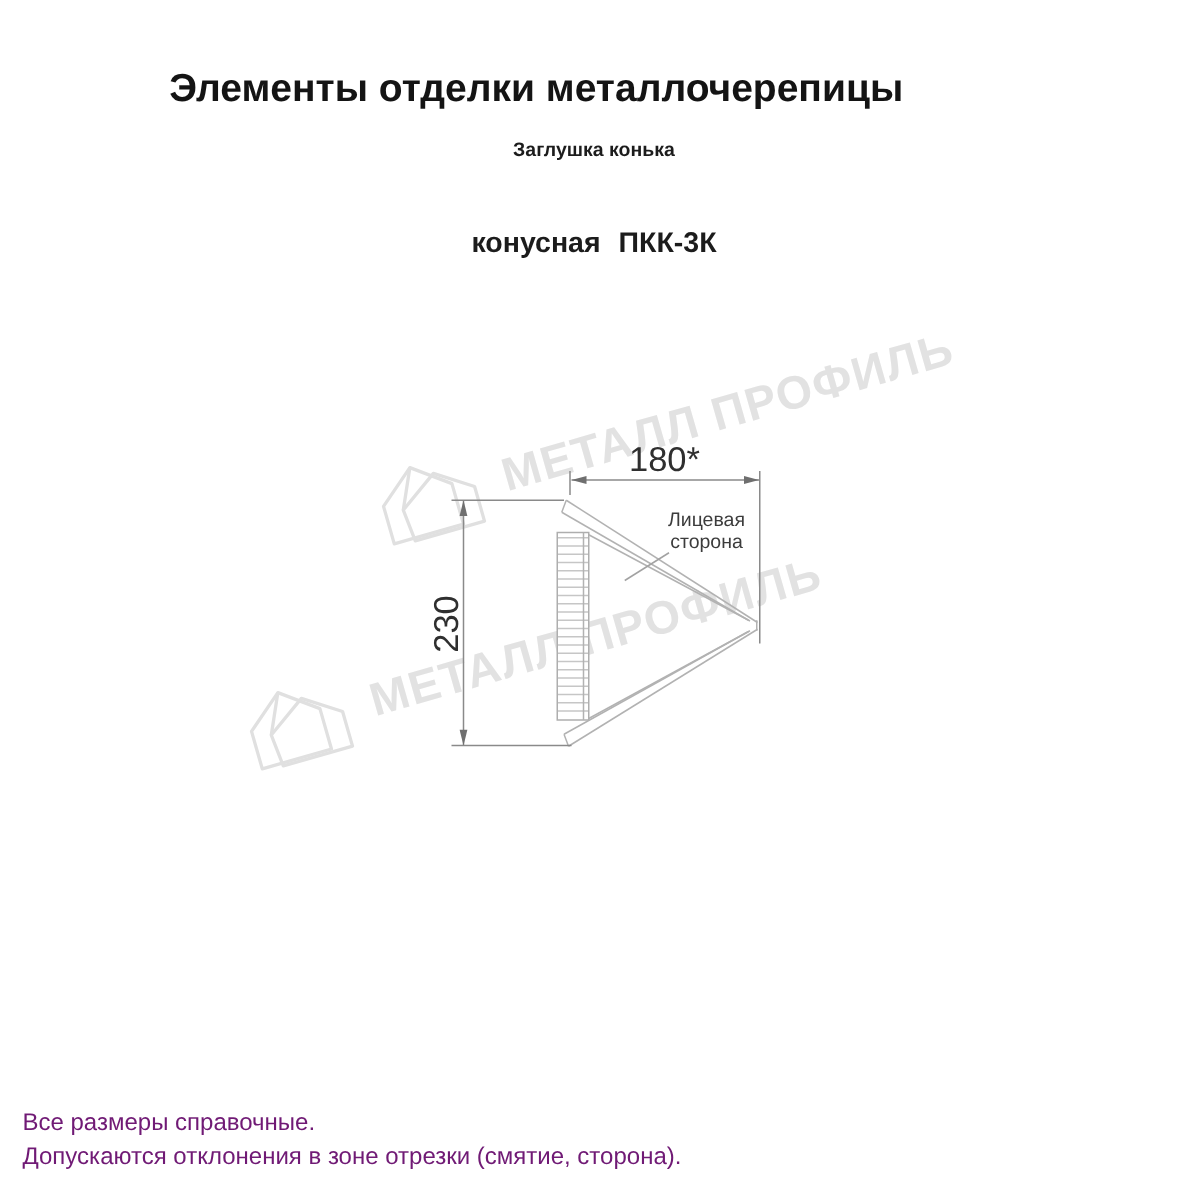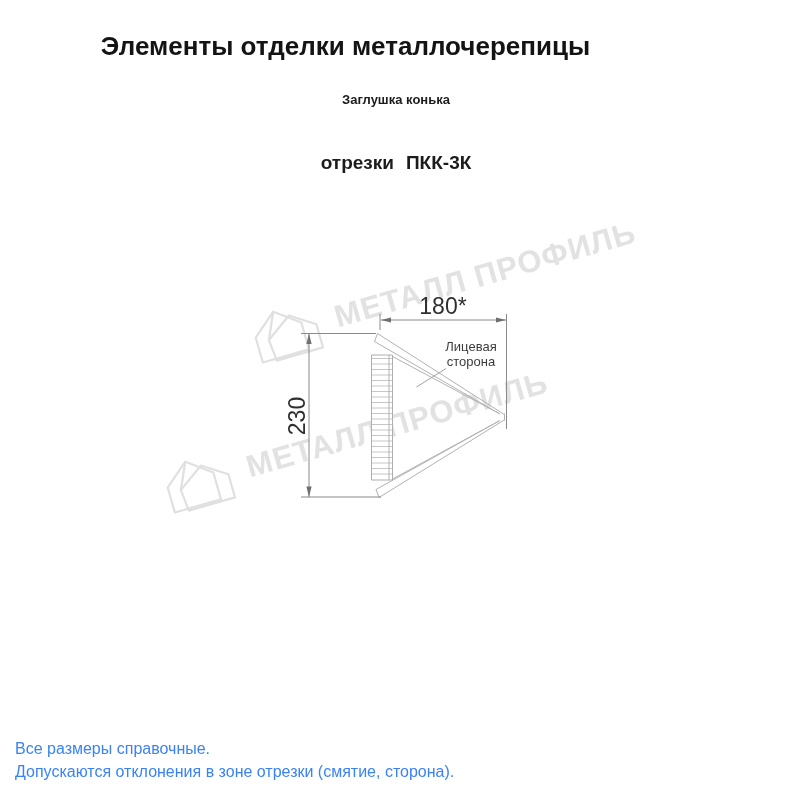--- a/index.html
+++ b/index.html
@@ -36,21 +36,21 @@
   .watermark svg { flex: 0 0 auto; }
 
   
   .page-title {
     position: absolute;
     top: 27px; left: 0;
     width: 683px;
     text-align: center;
     font-size: 26px;
     font-weight: bold;
-    margin: 4px;
+    margin: 16px;
     color: #141414;
     z-index: 2;
   }
   .product-name {
     position: absolute;
     top: 88px; left: 0;
     width: 792px;
     text-align: center;
     font-size: 13px;
     font-weight: bold;
@@ -84,21 +84,21 @@
   .leader-line { stroke: #a2a2a2; stroke-width: 1; fill: none; }
   .dim-text    { font-family: "Liberation Sans", sans-serif; font-size: 23px; fill: #2f2f2f; }
   .face-text   { font-family: "Liberation Sans", sans-serif; font-size: 13px; fill: #3c3c3c; }
 
   
   .footnotes {
     position: absolute;
     left: 15px; top: 737px;
     font-size: 16px;
     line-height: 23px;
-    color: #3b82f6;
+    color: #701a75;
     z-index: 2;
   }
 </style>
 </head>
 <body>
 
 <div class="watermark wm1">
   <svg width="80" height="58" viewBox="0 0 40 29">
     <g fill="none" stroke="#e0e0e0" stroke-width="1.1" stroke-linejoin="round">
       <path d="M3 26 L3 13 L15 3 L27 12 L27 26 Z"></path>
@@ -119,21 +119,21 @@
   <span>МЕТАЛЛ ПРОФИЛЬ</span>
 </div>
 
 <h1 class="page-title">Элементы отделки металлочерепицы</h1>
 
 <div class="product-name">
   <div>Заглушка конька</div>
 </div>
 
 <div class="product-variant">
-  <span>отрезки</span><span class="variant-gap"></span><span>ПКК-3К</span>
+  <span>конусная</span><span class="variant-gap"></span><span>ПКК-3К</span>
 </div>
 
 <svg class="drawing-svg" width="310" height="250" viewBox="250 280 310 250">
 
   <g>
     <path class="part-fill" d="M371.5 355 H392.5 V480 H371.5 Z"></path>
     <path class="rib-line" d="M372 358.5H392M372 364H392M372 369.5H392M372 375H392M372 380.5H392M372 386H392M372 391.5H392M372 397H392M372 402.5H392M372 408H392M372 413.5H392M372 419H392M372 424.5H392M372 430H392M372 435.5H392M372 441H392M372 446.5H392M372 452H392M372 457.5H392M372 463H392M372 468.5H392M372 474H392"></path>
     <path class="part-line" d="M389 355 V480"></path>
   </g>
 

